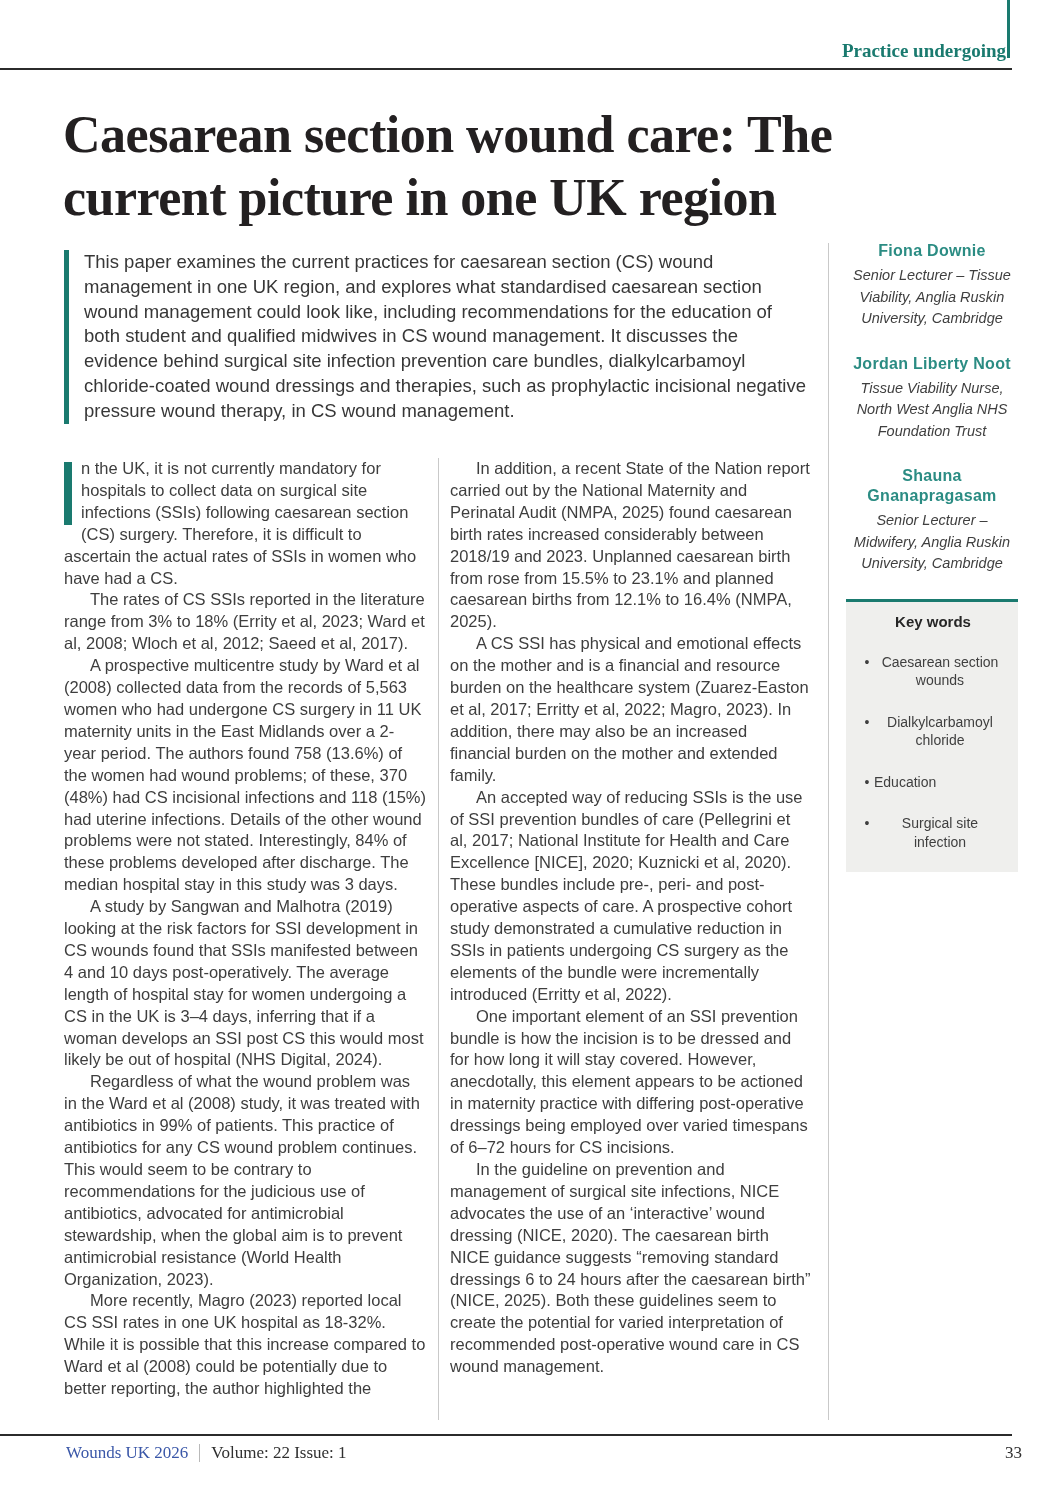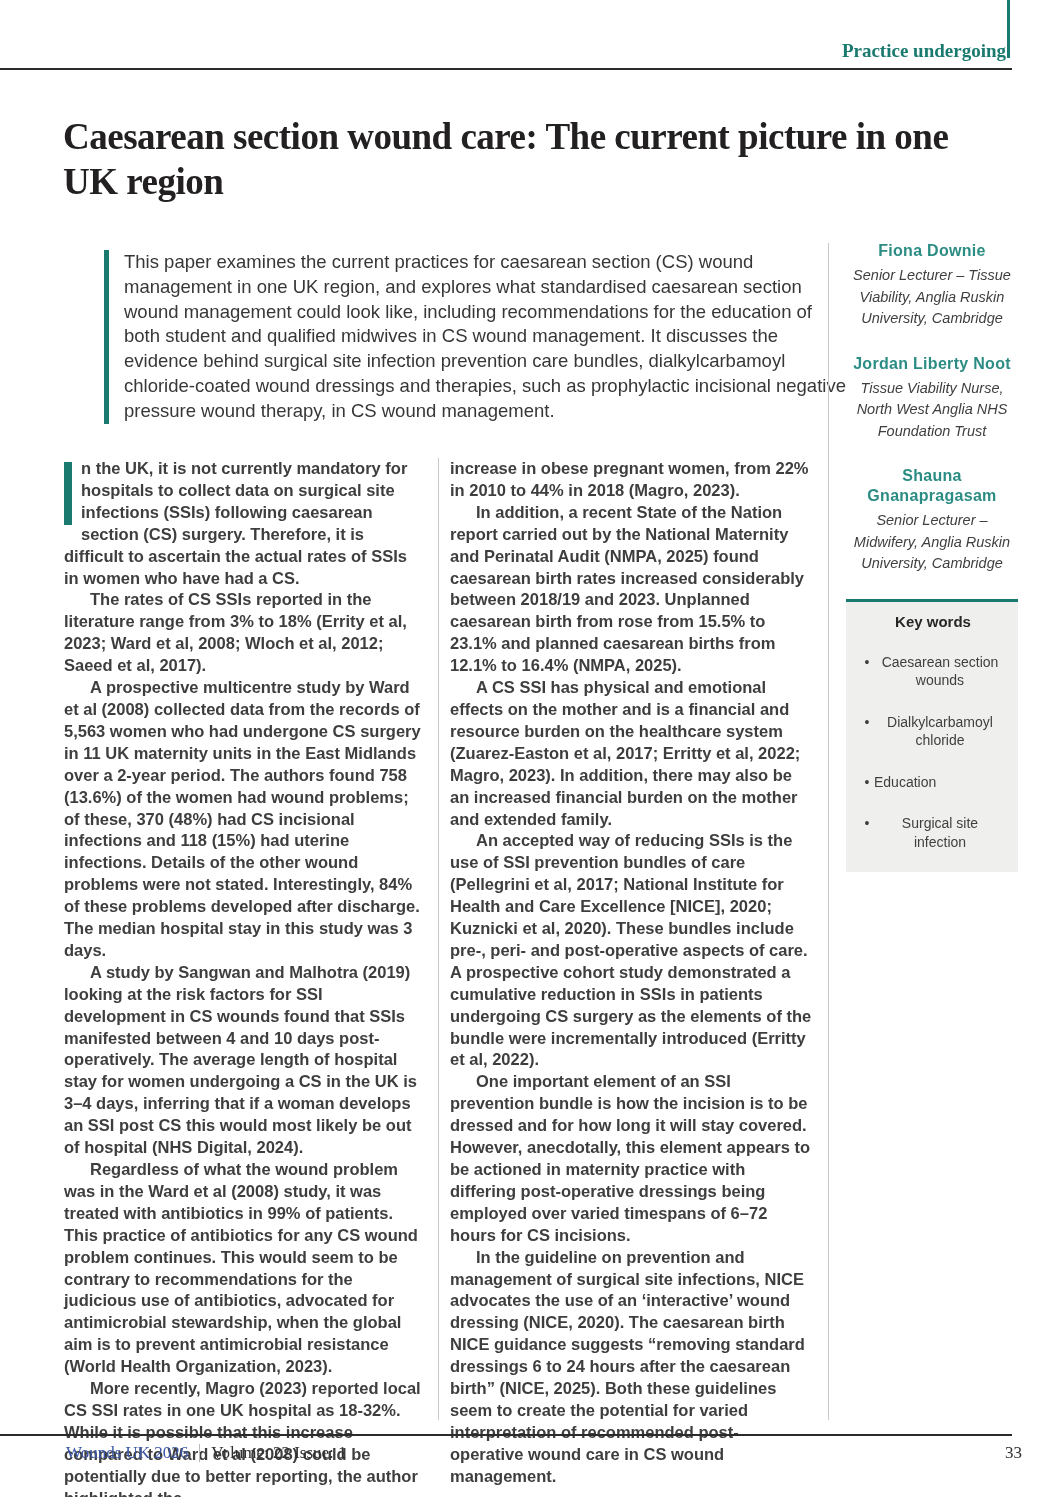--- a/index.html
+++ b/index.html
@@ -20,37 +20,37 @@
     font-size:19px; color:#1a7a6f;
   }
   .header-rule {
     position:absolute; top:68px; left:0; width:1012px; height:2px;
     background:#2b2b2b;
   }
   
   .article-title {
     position:absolute; left:63px; top:103px; width:920px;
     font-family:"Liberation Serif", serif; font-weight:bold;
-    font-size:37px; line-height:1.22; color:#232021; letter-spacing:-0.5px;margin-top:11px;
+    font-size:52px; line-height:1.22; color:#232021; letter-spacing:-0.5px;
   }
   
   .abstract {
     position:absolute; left:64px; top:250px; width:748px;
     border-left:5px solid #1a7a6f; padding-left:15px;
-    font-size:18.5px; line-height:24.8px; color:#373737;margin-left:40px;
+    font-size:18.5px; line-height:24.8px; color:#373737;
   }
   
   .body-col {
     position:absolute; top:458px; width:362px;
     font-size:16.5px; line-height:21.9px; color:#3e3e3e;
     text-align:left;
   }
   .col-1 { left:64px; }
   .col-2 { left:450px; }
-  .body-col p { text-indent:26px;font-weight:bold; }
+  .body-col p { text-indent:26px; }
   .body-col p.no-indent { text-indent:0; }
   .dropcap {
     float:left; width:8px; height:63px; background:#1a7a6f;
     color:transparent; overflow:hidden; margin:4px 9px 2px 0;
   }
   .v-divider-cols {
     position:absolute; left:438px; top:458px; width:1px; height:962px;
     background:#c9c9c9;
   }
   .v-divider-side {
@@ -116,21 +116,20 @@
   <div class="body-col col-1">
     <p class="no-indent"><span class="dropcap">I</span><span>n the UK, it is not currently mandatory for hospitals to collect data on surgical site infections (SSIs) following caesarean section (CS) surgery. Therefore, it is difficult to ascertain the actual rates of SSIs in women who have had a CS.</span></p>
     <p>The rates of CS SSIs reported in the literature range from 3% to 18% (Errity et al, 2023; Ward et al, 2008; Wloch et al, 2012; Saeed et al, 2017).</p>
     <p>A prospective multicentre study by Ward et al (2008) collected data from the records of 5,563 women who had undergone CS surgery in 11 UK maternity units in the East Midlands over a 2-year period. The authors found 758 (13.6%) of the women had wound problems; of these, 370 (48%) had CS incisional infections and 118 (15%) had uterine infections. Details of the other wound problems were not stated. Interestingly, 84% of these problems developed after discharge. The median hospital stay in this study was 3 days.</p>
     <p>A study by Sangwan and Malhotra (2019) looking at the risk factors for SSI development in CS wounds found that SSIs manifested between 4 and 10 days post-operatively. The average length of hospital stay for women undergoing a CS in the UK is 3–4 days, inferring that if a woman develops an SSI post CS this would most likely be out of hospital (NHS Digital, 2024).</p>
     <p>Regardless of what the wound problem was in the Ward et al (2008) study, it was treated with antibiotics in 99% of patients. This practice of antibiotics for any CS wound problem continues. This would seem to be contrary to recommendations for the judicious use of antibiotics, advocated for antimicrobial stewardship, when the global aim is to prevent antimicrobial resistance (World Health Organization, 2023).</p>
     <p>More recently, Magro (2023) reported local CS SSI rates in one UK hospital as 18-32%. While it is possible that this increase compared to Ward et al (2008) could be potentially due to better reporting, the author highlighted the</p>
   </div>
 
   <div class="body-col col-2">
-    <p class="no-indent">increase in obese pregnant women, from 22% in 2010 to 44% in 2018 (Magro, 2023).</p>
     <p>In addition, a recent State of the Nation report carried out by the National Maternity and Perinatal Audit (NMPA, 2025) found caesarean birth rates increased considerably between 2018/19 and 2023. Unplanned caesarean birth from rose from 15.5% to 23.1% and planned caesarean births from 12.1% to 16.4% (NMPA, 2025).</p>
     <p>A CS SSI has physical and emotional effects on the mother and is a financial and resource burden on the healthcare system (Zuarez-Easton et al, 2017; Erritty et al, 2022; Magro, 2023). In addition, there may also be an increased financial burden on the mother and extended family.</p>
     <p>An accepted way of reducing SSIs is the use of SSI prevention bundles of care (Pellegrini et al, 2017; National Institute for Health and Care Excellence [NICE], 2020; Kuznicki et al, 2020). These bundles include pre-, peri- and post-operative aspects of care. A prospective cohort study demonstrated a cumulative reduction in SSIs in patients undergoing CS surgery as the elements of the bundle were incrementally introduced (Erritty et al, 2022).</p>
     <p>One important element of an SSI prevention bundle is how the incision is to be dressed and for how long it will stay covered. However, anecdotally, this element appears to be actioned in maternity practice with differing post-operative dressings being employed over varied timespans of 6–72 hours for CS incisions.</p>
     <p>In the guideline on prevention and management of surgical site infections, NICE advocates the use of an ‘interactive’ wound dressing (NICE, 2020). The caesarean birth NICE guidance suggests “removing standard dressings 6 to 24 hours after the caesarean birth” (NICE, 2025). Both these guidelines seem to create the potential for varied interpretation of recommended post-operative wound care in CS wound management.</p>
   </div>
 
   <div class="sidebar">
     <div class="author-block">
       <div class="author-name">Fiona Downie</div>

